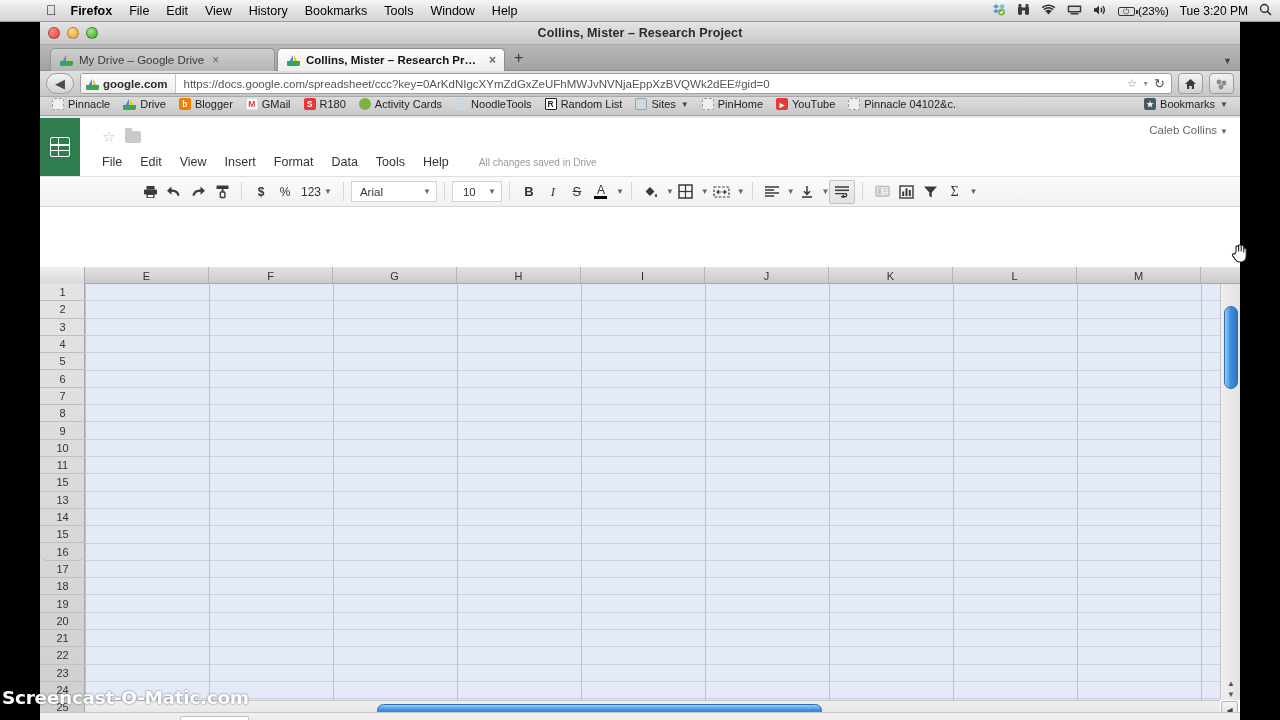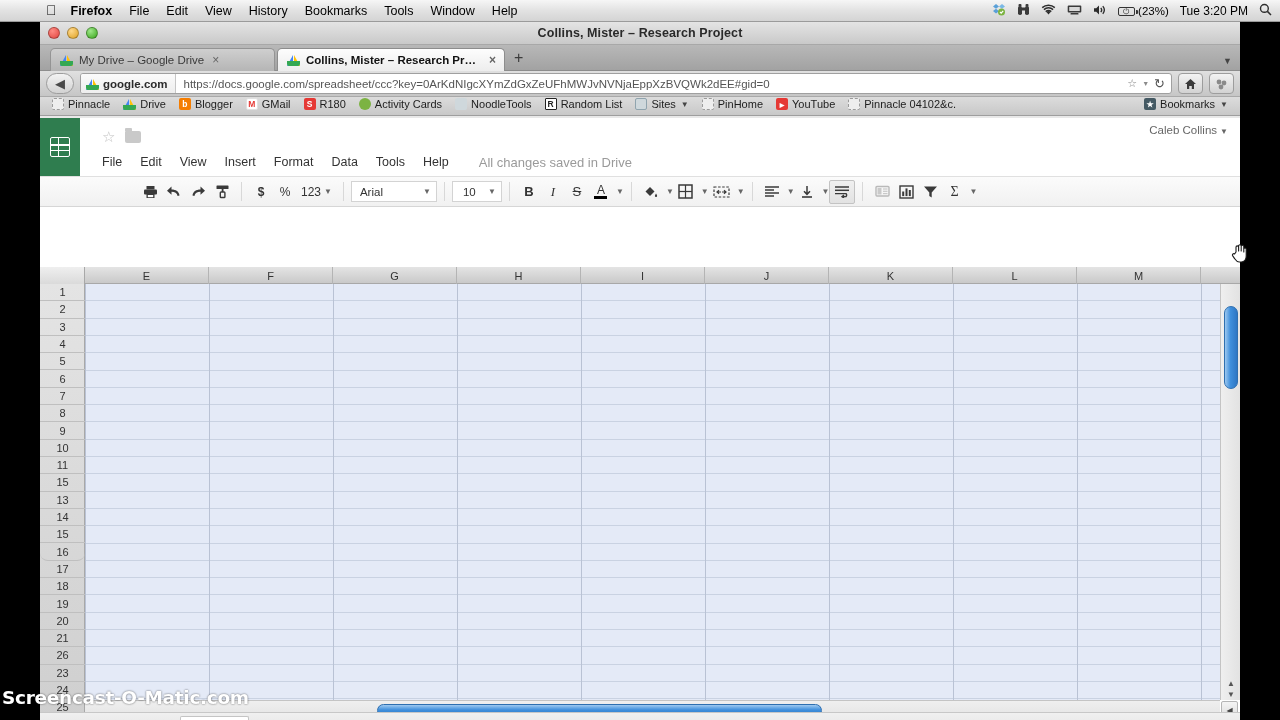--- a/index.html
+++ b/index.html
@@ -127,21 +127,21 @@
   .logo-v{position:absolute;top:0;bottom:0;left:6.5px;width:1.6px;background:#fff;}
   #sheets-headmain{ flex:1; padding:10px 0 0 22px; }
   #doc-title-row{ display:flex;align-items:center;gap:10px; }
   #doc-title{ font-size:17.5px; color:#222; font-weight:400; letter-spacing:.1px;}
   .star{ color:#c3c3c3; font-size:15px; }
   .folder-ico{ width:16px;height:12px;background:#c9c9c9;border-radius:1px 2px 2px 2px; position:relative;}
   .folder-ico:before{content:"";position:absolute;left:0;top:-3px;width:7px;height:3px;background:#c9c9c9;border-radius:1px 1px 0 0;}
   #menu-row{ display:flex;align-items:center;gap:0; margin-top:7px; font-size:12.5px; color:#333;}
   .smenu{ padding:2px 9px; border-radius:2px; }
   .smenu:first-child{ padding-left:0; }
-  #save-state{ margin-left:21px; font-size:13px; color:#9a9a9a; }
+  #save-state{ margin-left:21px; font-size:10px; color:#9a9a9a; }
   #sheets-headright{ position:absolute; right:12px; top:6px; text-align:right; }
   #acct{ font-size:11.5px;color:#666; }
   #acct .caret{ font-size:8px; margin-left:3px; }
   #head-btns{ display:flex;align-items:center;gap:6px; margin-top:9px; justify-content:flex-end;}
   #comments-btn{ font-size:12px;color:#999; padding:6px 11px; border:1px solid transparent; border-radius:2px;}
   #share-btn{
     background:#4787ed; color:#fff; font-size:12.5px; font-weight:bold;
     padding:7px 14px 7px 11px; border-radius:2px; display:flex;align-items:center;gap:6px;
     border:1px solid #3079ed;
   }
@@ -654,21 +654,21 @@
           <div class="rowcell" style="top: 190.3px;">15</div>
           <div class="rowcell" style="top: 207.6px;">13</div>
           <div class="rowcell" style="top: 224.9px;">14</div>
           <div class="rowcell" style="top: 242.2px;">15</div>
           <div class="rowcell" style="top: 259.5px; border-radius: 8px;">16</div>
           <div class="rowcell" style="top: 276.8px;">17</div>
           <div class="rowcell" style="top: 294.1px;">18</div>
           <div class="rowcell" style="top: 311.4px;">19</div>
           <div class="rowcell" style="top: 328.7px;">20</div>
           <div class="rowcell" style="top: 346px;">21</div>
-          <div class="rowcell" style="top: 363.3px;">26</div>
+          <div class="rowcell" style="top: 363.3px;">22</div>
           <div class="rowcell" style="top: 380.6px;">23</div>
           <div class="rowcell" style="top: 397.9px;">24</div>
           <div class="rowcell" style="top: 415.2px;">25</div>
         </div>
 
       <div id="vscroll">
         <div id="vthumb"></div>
         <div class="sarrow" style="bottom:12px;">▲</div>
         <div class="sarrow" style="bottom:1px;">▼</div>
       </div>

